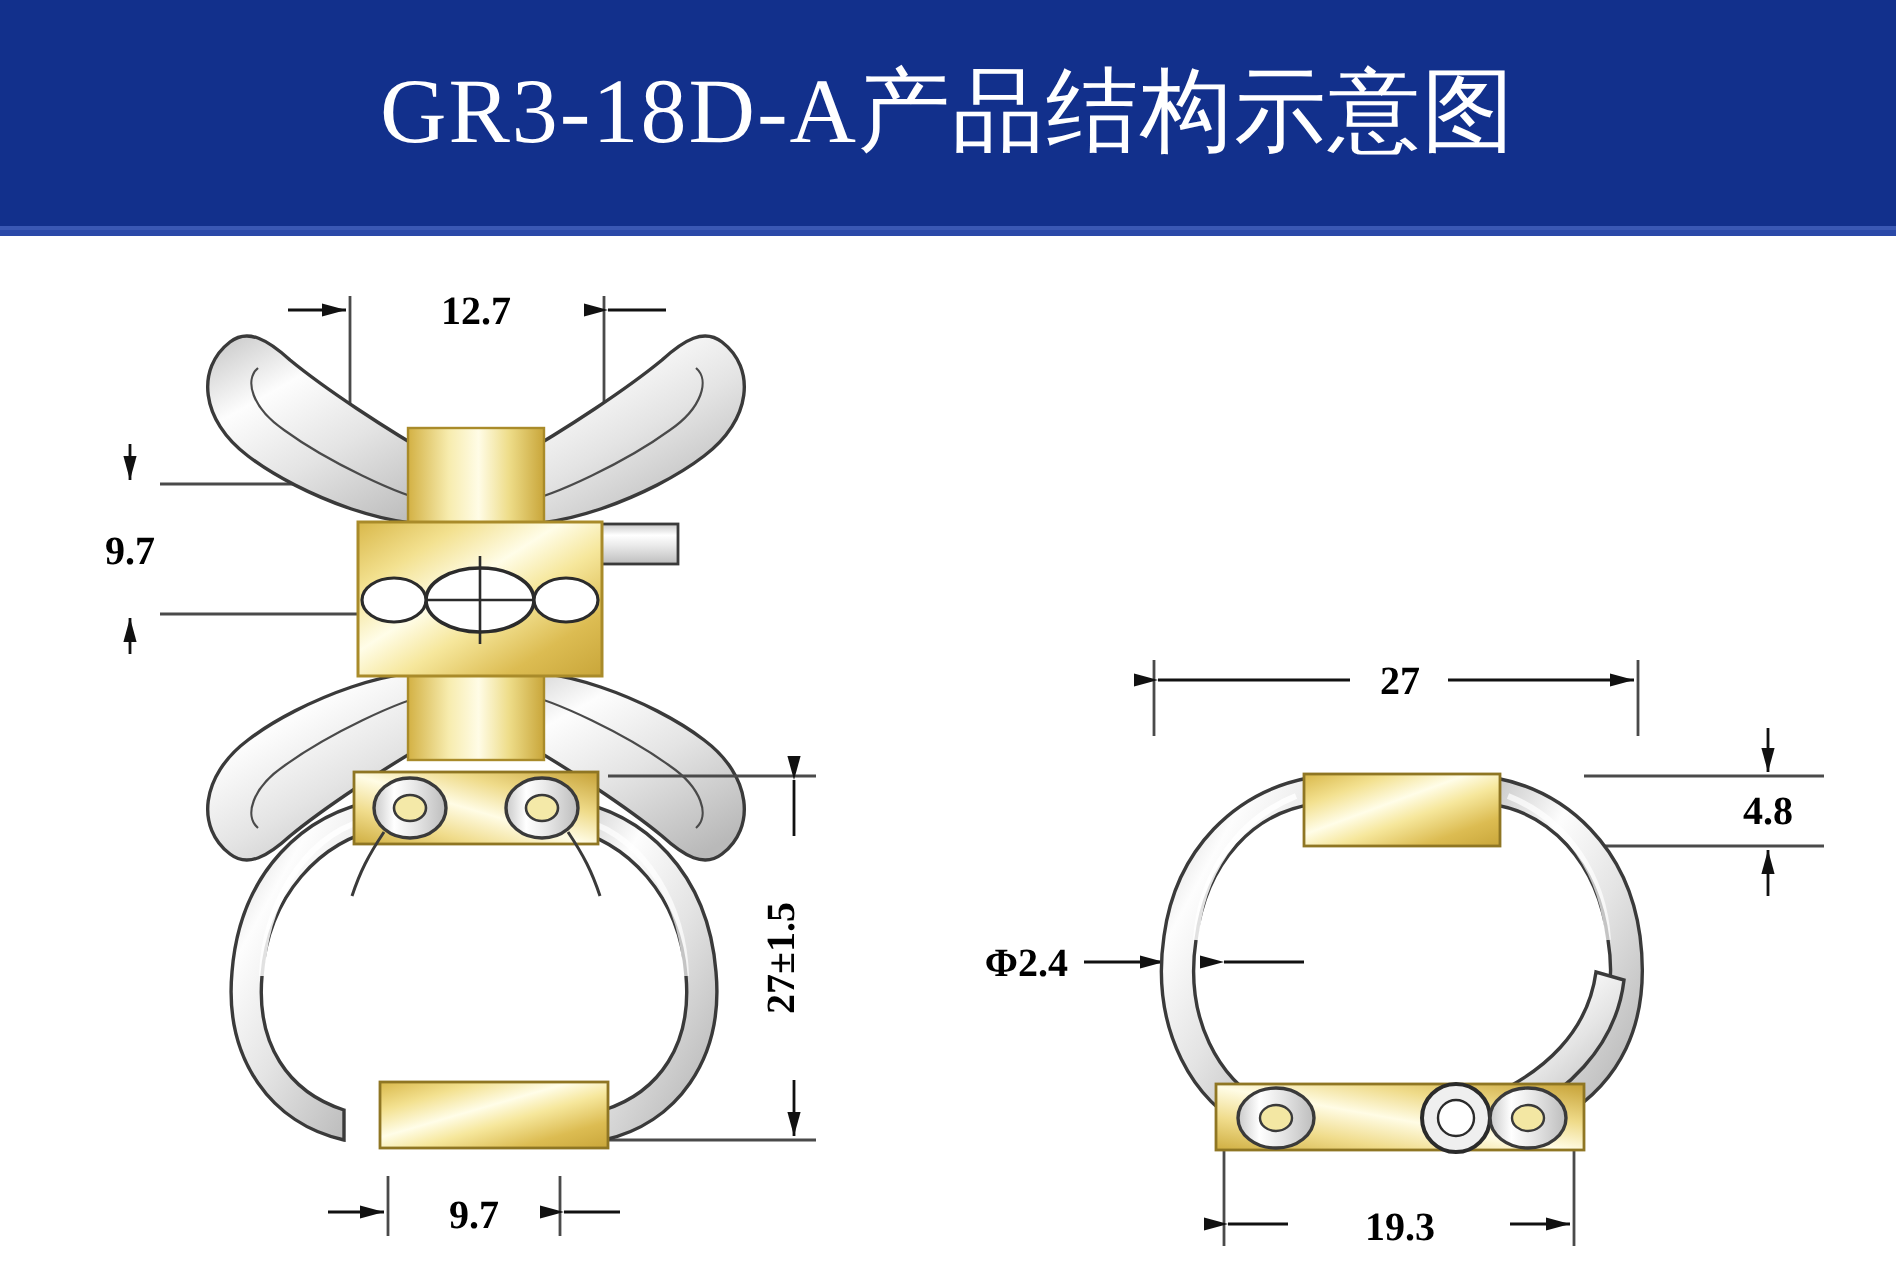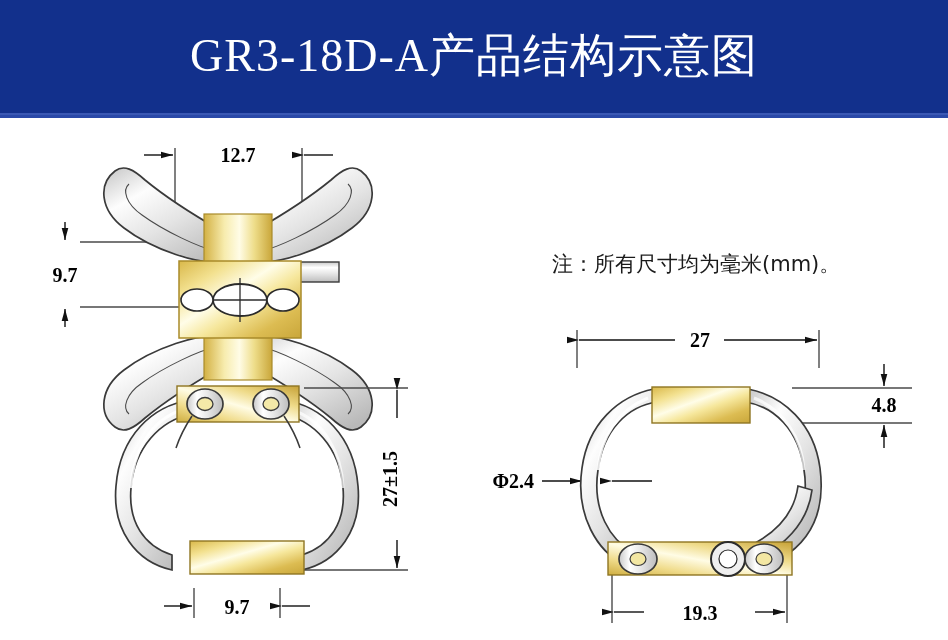--- a/index.html
+++ b/index.html
@@ -303,16 +303,15 @@
           <circle cx="716" cy="441" rx="17" r="17" fill="#efefef" stroke="#2b2b2b" stroke-width="2"></circle>
           <circle cx="716" cy="441" r="9" fill="#ffffff" stroke="#2b2b2b" stroke-width="1.2"></circle>
 
           <ellipse cx="752" cy="441" rx="19" ry="15" fill="url(#cableV)" stroke="#3a3a3a" stroke-width="1.7"></ellipse>
           <ellipse cx="752" cy="441" rx="8" ry="6.5" fill="#f3e7a3" stroke="#3a3a3a" stroke-width="1.2"></ellipse>
         </g>
       </g>
 
     </svg>
 
-    <div class="note" style="left:540px;top:132px;">注：所有尺寸均为毫米(mm)。</div>
   </div>
 
 </div>
 
 </body></html>

